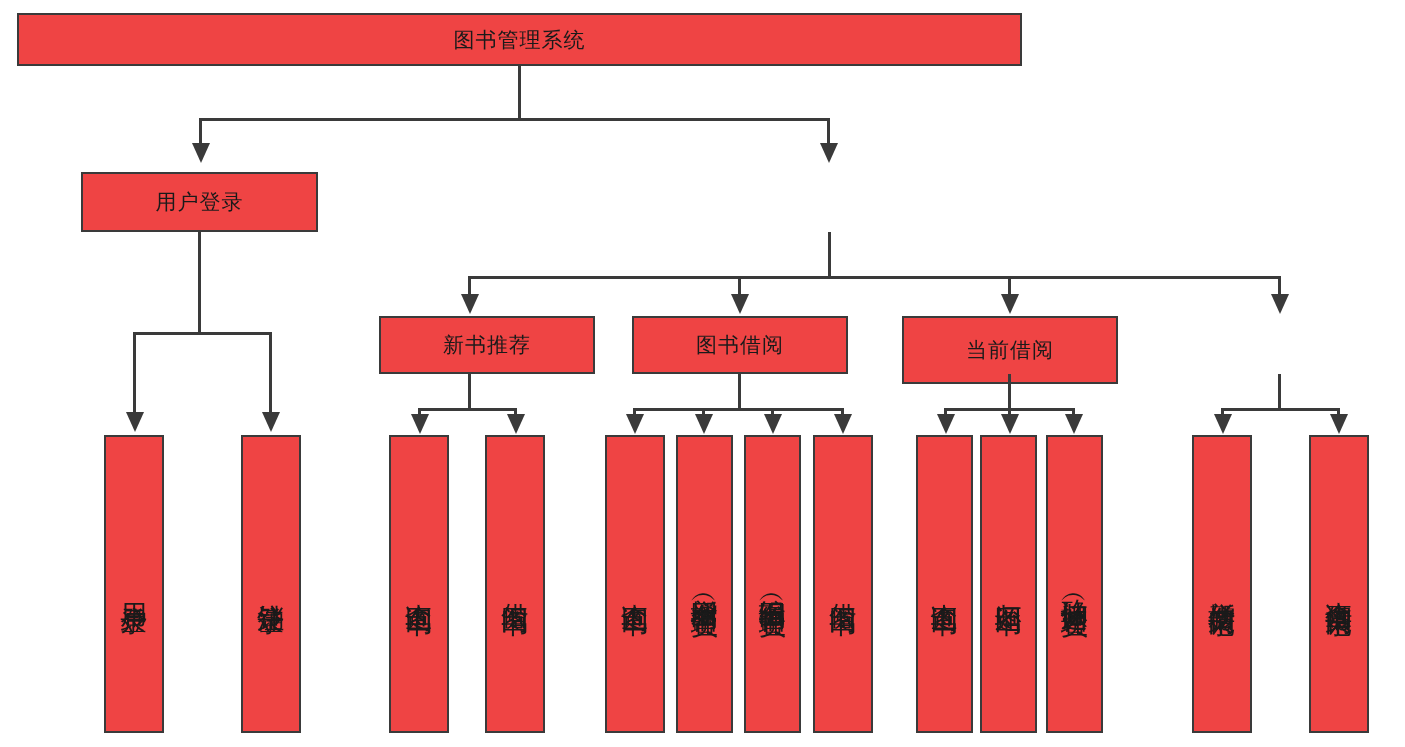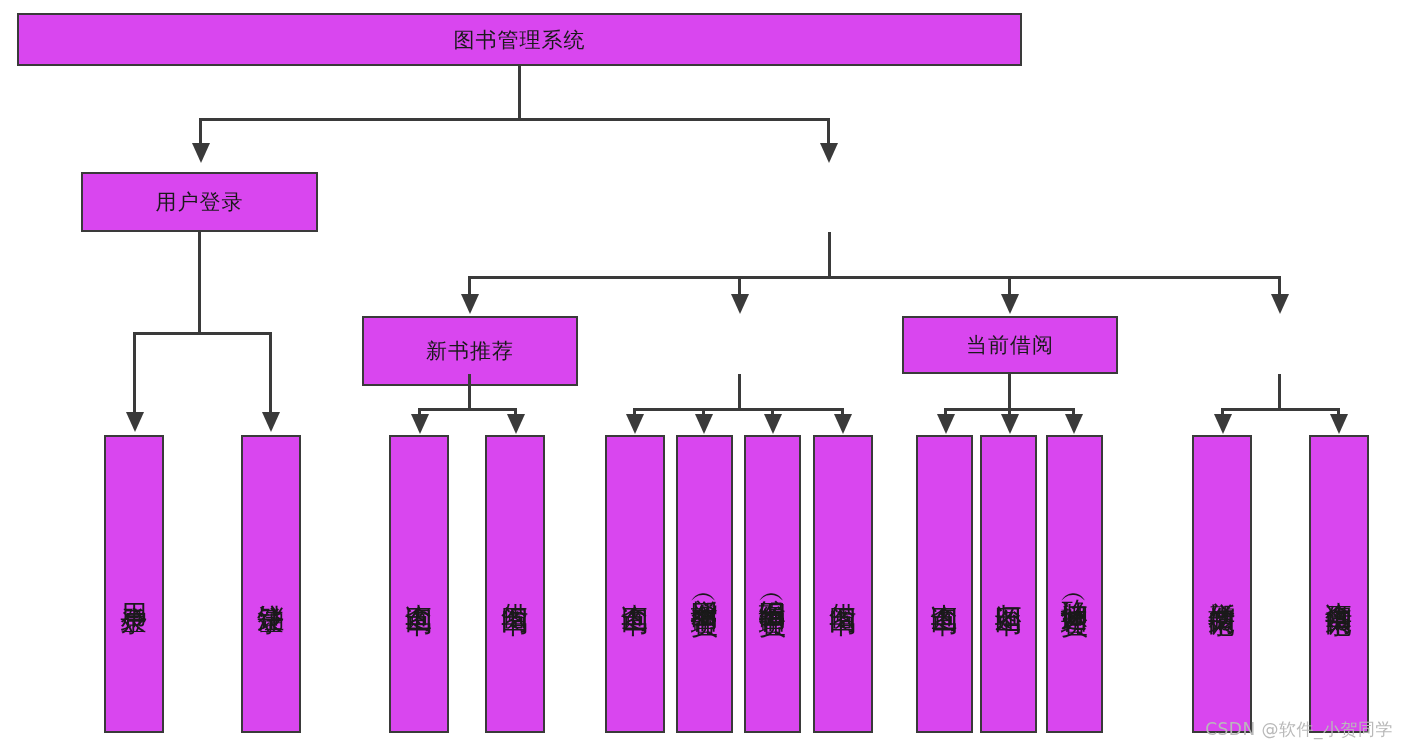--- a/index.html
+++ b/index.html
@@ -14,21 +14,21 @@
     position: relative;
     width: 1405px;
     height: 747px;
     background: #ffffff;
     overflow: hidden;
   }
   .node {
     position: absolute;
     box-sizing: border-box;
     border: 2px solid #3a3a3a;
-    background: #d946ef;
+    background: #ef4444;
     display: flex;
     align-items: center;
     justify-content: center;
     color: #1a1a1a;
   }
   .node-h {
     font-size: 21px;
     letter-spacing: 1px;
     white-space: nowrap;
   }
@@ -106,24 +106,27 @@
   <div class="ln ln-h" style="left:468px; top:276px; width:812px; height:3px;"></div>
   <div class="ln ln-v" style="left:468px; top:276px; width:3px; height:22px;"></div>
   <div class="arrow" style="left:461px; top:294px;"></div>
   <div class="ln ln-v" style="left:738px; top:276px; width:3px; height:22px;"></div>
   <div class="arrow" style="left:731px; top:294px;"></div>
   <div class="ln ln-v" style="left:1008px; top:276px; width:3px; height:22px;"></div>
   <div class="arrow" style="left:1001px; top:294px;"></div>
   <div class="ln ln-v" style="left:1278px; top:276px; width:3px; height:22px;"></div>
   <div class="arrow" style="left:1271px; top:294px;"></div>
 
-  <div class="node node-h" style="left:362px; top:316px; width:216px; height:70px;">
+  <div class="node node-h" style="left:379px; top:316px; width:216px; height:58px;">
     <span>新书推荐</span>
   </div>
-  <div class="node node-h" style="left:902px; top:316px; width:216px; height:58px;">
+  <div class="node node-h" style="left:632px; top:316px; width:216px; height:58px;">
+    <span>图书借阅</span>
+  </div>
+  <div class="node node-h" style="left:902px; top:316px; width:216px; height:68px;">
     <span>当前借阅</span>
   </div>
 
   <div class="ln ln-v" style="left:468px; top:374px; width:3px; height:36px;"></div>
   <div class="ln ln-h" style="left:418px; top:408px; width:99px; height:3px;"></div>
   <div class="ln ln-v" style="left:418px; top:408px; width:3px; height:10px;"></div>
   <div class="arrow" style="left:411px; top:414px;"></div>
   <div class="ln ln-v" style="left:514px; top:408px; width:3px; height:10px;"></div>
   <div class="arrow" style="left:507px; top:414px;"></div>
 
@@ -191,15 +194,14 @@
     <span class="vtext">确认归还（管理员）</span>
   </div>
 
   <div class="node node-v" style="left:1192px; top:435px; width:60px; height:298px;">
     <span class="vtext">新增借阅记录</span>
   </div>
   <div class="node node-v" style="left:1309px; top:435px; width:60px; height:298px;">
     <span class="vtext">查询借阅记录</span>
   </div>
 
-  <div id="watermark">CSDN @软件_小贺同学</div>
 
 </div>
 
 </body></html>

